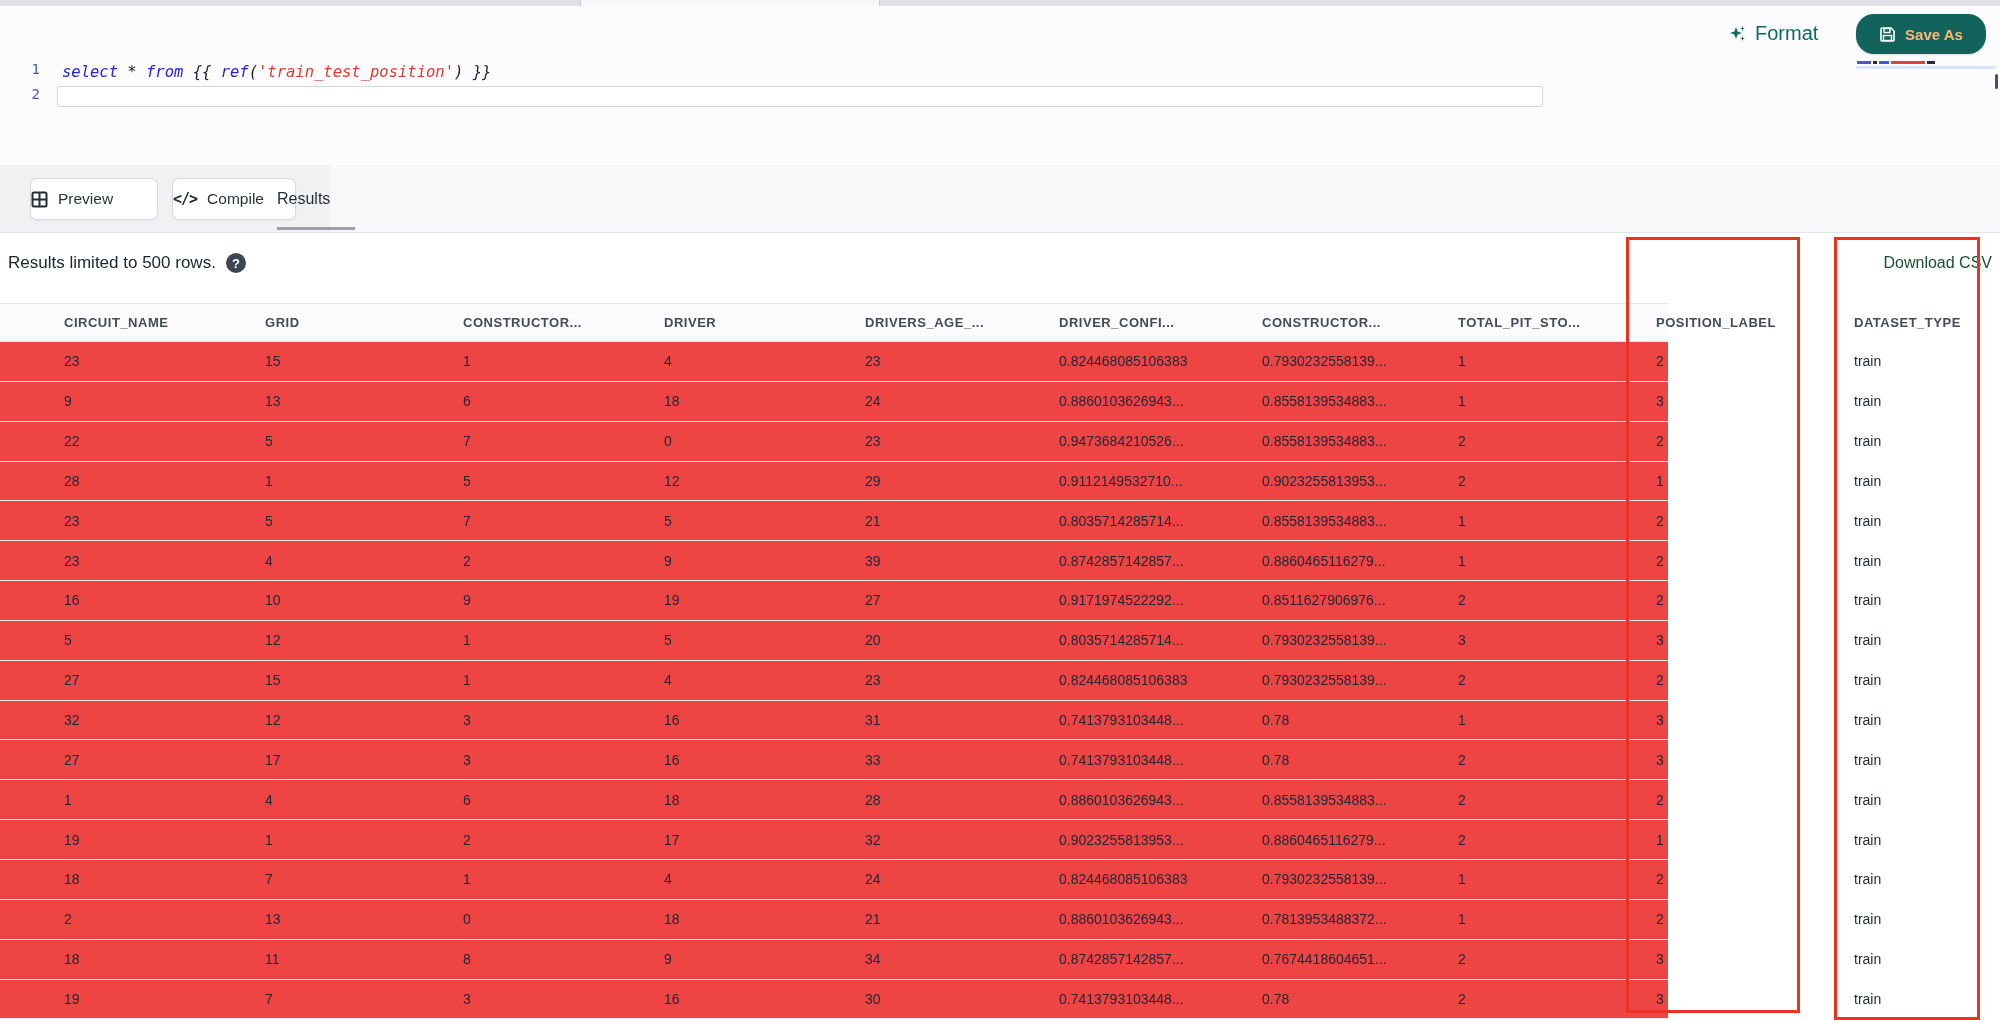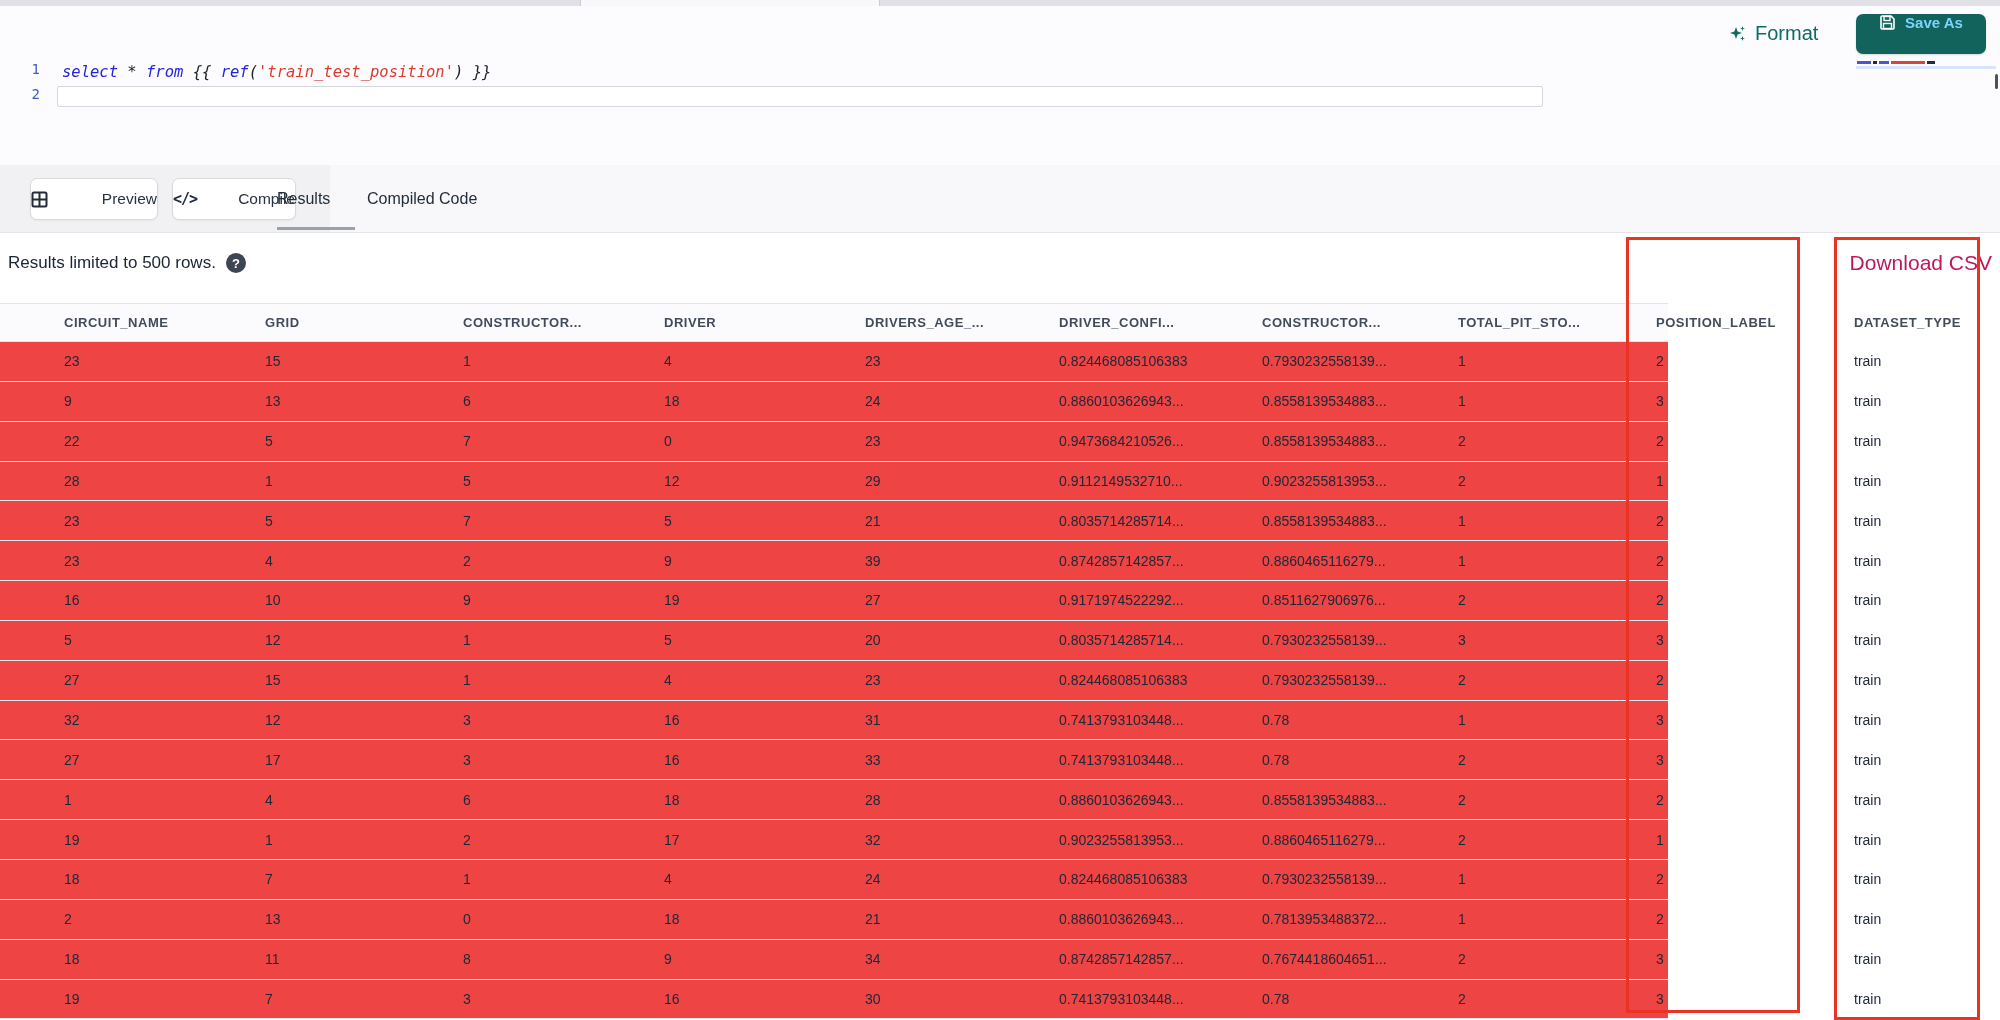--- a/index.html
+++ b/index.html
@@ -10,22 +10,22 @@
 
   
   #top-strip { left:0; top:0; width:2000px; height:6px; background:#dfe1e6; }
   #top-strip .active-seg { position:absolute; left:580px; top:0; width:300px; height:6px; background:#f7f8fa; border-left:1px solid #c9ccd2; border-right:1px solid #c9ccd2; }
 
   
   #editor { left:0; top:6px; width:2000px; height:159px; background:#fcfcfe; }
   #format-btn { position:absolute; left:1728px; top:16px; display:flex; align-items:center; gap:7px;
                 color:#0d6b60; font-size:20px; font-weight:500; cursor:pointer; }
   #saveas-btn { position:absolute; left:1856px; top:8px; width:130px; height:40px; background:#12635c;
-                border-radius:7px; display:flex; align-items:flex-start; justify-content:center; gap:9px;
-                color:#7dd3fc; font-size:15px; font-weight:600; cursor:pointer; box-shadow:0 1px 2px rgba(0,0,0,.15); }
+                border-radius:18px; display:flex; align-items:center; justify-content:center; gap:9px;
+                color:#fdba74; font-size:15px; font-weight:600; cursor:pointer; box-shadow:0 1px 2px rgba(0,0,0,.15); }
   .gutter-num { position:absolute; width:22px; text-align:right; color:#3f5bc0;
                 font-family:"DejaVu Sans Mono", monospace; font-size:14px; }
   #code-line-1 { position:absolute; left:62px; top:55px; height:22px; line-height:22px;
                  font-family:"DejaVu Sans Mono", monospace; font-size:15.5px; white-space:pre;font-style:italic; }
   .tok-keyword  { color:#2525d6; }
   .tok-function { color:#2525d6; }
   .tok-string   { color:#dd3b2f; }
   .tok-plain    { color:#20252c; }
   .tok-operator { color:#20252c; }
   #active-line-box { position:absolute; left:57px; top:80px; width:1486px; height:21px;
@@ -33,39 +33,39 @@
   #minimap { position:absolute; left:1856px; top:52px; width:141px; height:14px; }
   #minimap-line { position:absolute; left:1px; top:3px; height:3px; display:flex; }
   #minimap-line div { height:3px; margin-right:2px; }
   #minimap-activeband { position:absolute; left:0; top:8px; width:140px; height:3px; background:#d9e6fa; }
   #editor-scrollbar-thumb { position:absolute; left:1995px; top:68px; width:3px; height:15px; background:#4a5160; border-radius:2px; }
 
   
   #toolbar { left:0; top:165px; width:2000px; height:68px; background:#f1f1f3; border-bottom:1px solid #e2e4e8; }
   #toolbar-tabs-bg { position:absolute; left:330px; top:0; width:1670px; height:67px; background:#f8f8fa; }
   .tool-btn { position:absolute; top:13px; height:42px; background:#ffffff; border:1px solid #d8dade;
-              border-radius:7px; display:flex; align-items:center; justify-content:space-between; gap:10px;
+              border-radius:7px; display:flex; align-items:center; justify-content:flex-start; gap:10px;
               color:#29323f; font-size:15.5px; font-weight:500; cursor:pointer; box-shadow:0 1px 2px rgba(16,24,40,.05); }
   #preview-btn { left:30px; width:128px; }
   #compile-btn { left:172px; width:124px; }
   .compile-glyph { font-family:"DejaVu Sans Mono", monospace; font-weight:700; font-size:15px; color:#232c3a; letter-spacing:-1px; }
   .tab { position:absolute; top:0; height:67px; display:flex; align-items:center; justify-content:flex-start;
          color:#232d3a; font-size:16px; font-weight:500; cursor:pointer; }
   #tab-results { left:277px; width:78px; }
   #tab-compiled { left:367px; width:122px; }
   #tab-results-underline { position:absolute; left:277px; top:62px; width:78px; height:3px; background:#9aa1ab; }
 
   
   #results-bar { left:0; top:233px; width:2000px; height:70px; background:#ffffff;padding-left:12px; }
   #limit-text-wrap { position:absolute; left:8px; top:0; height:60px; display:flex; align-items:center; gap:10px; }
   #limit-text { color:#1a2433; font-size:17px; }
   #help-icon { width:20px; height:20px; border-radius:50%; background:#3e4653; color:#ffffff;
                font-size:13px; font-weight:700; display:flex; align-items:center; justify-content:center; cursor:pointer; }
   #download-csv { position:absolute; right:8px; top:0; height:60px; display:flex; align-items:center;
-                  color:#be185d; font-size:21px; cursor:pointer; }
+                  color:#14532d; font-size:16px; cursor:pointer; }
 
   
   #grid { left:0; top:303px; width:2000px; height:717px; }
   .gridrow { display:grid; grid-template-columns:201px 198px 201px 201px 194px 203px 196px 198px 198px 146px;
              padding-left:64px; align-items:center; width:1668px; }
   #table-header-row { height:39px; background:#fbfbfd; border-top:1px solid #e3e5e9; border-bottom:1px solid #e3e5e9; }
   .hcell { color:#414b5a; font-size:13px; font-weight:700; letter-spacing:.04em; white-space:nowrap; overflow:hidden; }
   .trow { height:39.85px; background:#ef4444; border-bottom:1px solid #e9ebee; }
   .cell { color:#1d2736; font-size:14px; white-space:nowrap; overflow:hidden; }
 
@@ -144,23 +144,20 @@
 
     <div id="compile-btn" class="tool-btn">
       <span class="compile-glyph">&lt;/&gt;</span>
       <span>Compile</span>
     </div>
 
     <div id="tab-results" class="tab">
       <span>Results</span>
     </div>
     <div id="tab-results-underline"></div>
-    <div id="tab-compiled" class="tab">
-      <span>Compiled Code</span>
-    </div>
   </div>
 
   <div id="results-bar" class="abs">
     <div id="limit-text-wrap">
       <span id="limit-text">Results limited to 500 rows.</span>
       <span id="help-icon">?</span>
     </div>
     <div id="download-csv">Download CSV</div>
   </div>
 

